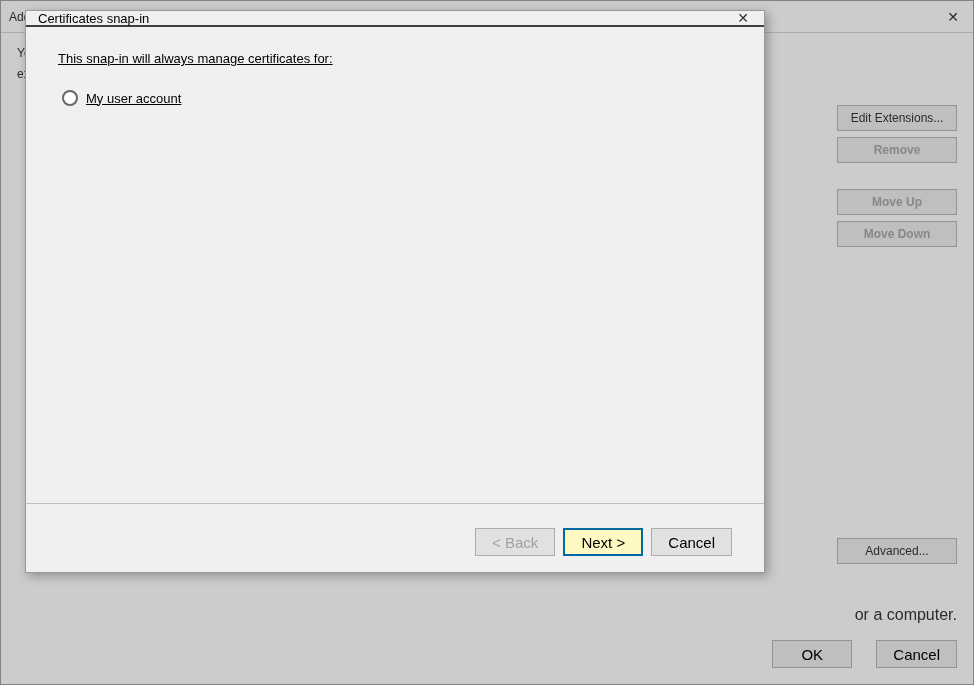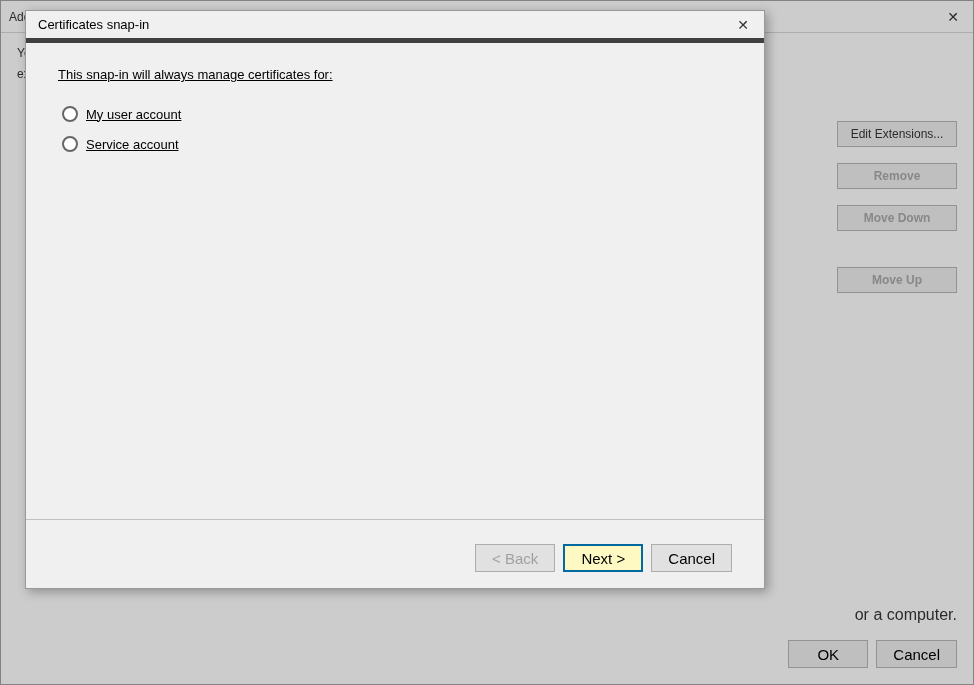--- a/index.html
+++ b/index.html
@@ -59,24 +59,24 @@
     }
 
     .bg-content-row {
       margin-bottom: 4px;
     }
 
     
     .bg-right-panel {
       position: absolute;
       right: 16px;
-      top: 120px;
+      top: 104px;
       display: flex;
       flex-direction: column;
-      gap: 16px;
+      gap: 6px;
     }
 
     .bg-btn {
       width: 120px;
       height: 26px;
       background: #e1e1e1;
       border: 1px solid #adadad;
       cursor: pointer;
       font-size: 12px;
       display: flex;
@@ -113,21 +113,21 @@
       right: 16px;
       font-size: 16px;
       color: #333;
     }
 
     .bg-ok-cancel {
       position: absolute;
       bottom: 16px;
       right: 16px;
       display: flex;
-      gap: 8px;
+      gap: 24px;
     }
 
     
     .modal-overlay {
       position: absolute;
       top: 0;
       left: 0;
       width: 100%;
       height: 100%;
       background: rgba(0,0,0,0.15);
@@ -142,23 +142,23 @@
       background: #f0f0f0;
       border: 1px solid #999;
       box-shadow: 3px 3px 10px rgba(0,0,0,0.3);
     }
 
     .modal-titlebar {
       display: flex;
       align-items: center;
       justify-content: space-between;
       background: #f0f0f0;
-      height: 32px;
+      height: 16px;
       padding: 0 8px 0 12px;
-      border-bottom: 5px solid #404040;
+      border-bottom: 2px solid #404040;
     }
 
     .modal-title-text {
       font-size: 13px;
       font-weight: 400;
       color: #000;
     }
 
     .modal-close-btn {
       width: 26px;
@@ -180,21 +180,20 @@
 
     .modal-description {
       margin-bottom: 24px;
       font-size: 13px;
       color: #000;
     }
 
     .radio-group {
       display: flex;
       flex-direction: column;
-      gap: 14px;
       margin-left: 4px;
     }
 
     .radio-item {
       display: flex;
       align-items: center;
       gap: 8px;
       cursor: pointer;
       font-size: 13px;
     }
@@ -277,28 +276,31 @@
     <div class="bg-content-row">extensible snap-ins, you can configure which extensions are enabled.</div>
   </div>
 
   <div class="bg-right-panel">
     <button class="bg-btn">
       <span>Edit Extensions...</span>
     </button>
     <button class="bg-btn disabled">
       <span>Remove</span>
     </button>
+    <button class="bg-btn disabled" style="margin-top:20px;">
+      <span>Move Up</span>
+    </button>
     <button class="bg-btn disabled">
       <span>Move Down</span>
     </button>
-    <button class="bg-btn disabled" style="margin-top:20px;">
-      <span>Move Up</span>
-    </button>
-  </div>
-
+  </div>
+
+  <div class="bg-advanced-btn">
+    <span>Advanced...</span>
+  </div>
 
   <div class="bg-bottom-text">
     <span>or a computer.</span>
   </div>
 
   <div class="bg-ok-cancel">
     <button class="footer-btn">
       <span>OK</span>
     </button>
     <button class="footer-btn">
@@ -320,24 +322,20 @@
   <div class="modal-body">
     <p class="modal-description">This snap-in will always manage certificates for:</p>
 
     <div class="radio-group">
 
       <label class="radio-item">
         <div class="radio-circle"></div>
         <span>My user account</span>
       </label>
 
-      <label class="radio-item">
-        <div class="radio-circle"></div>
-        <span>Service account</span>
-      </label>
 
     </div>
   </div>
 
   <div class="modal-separator"></div>
 
   <div class="modal-footer">
     <button class="footer-btn disabled">
       <span>&lt; Back</span>
     </button>

